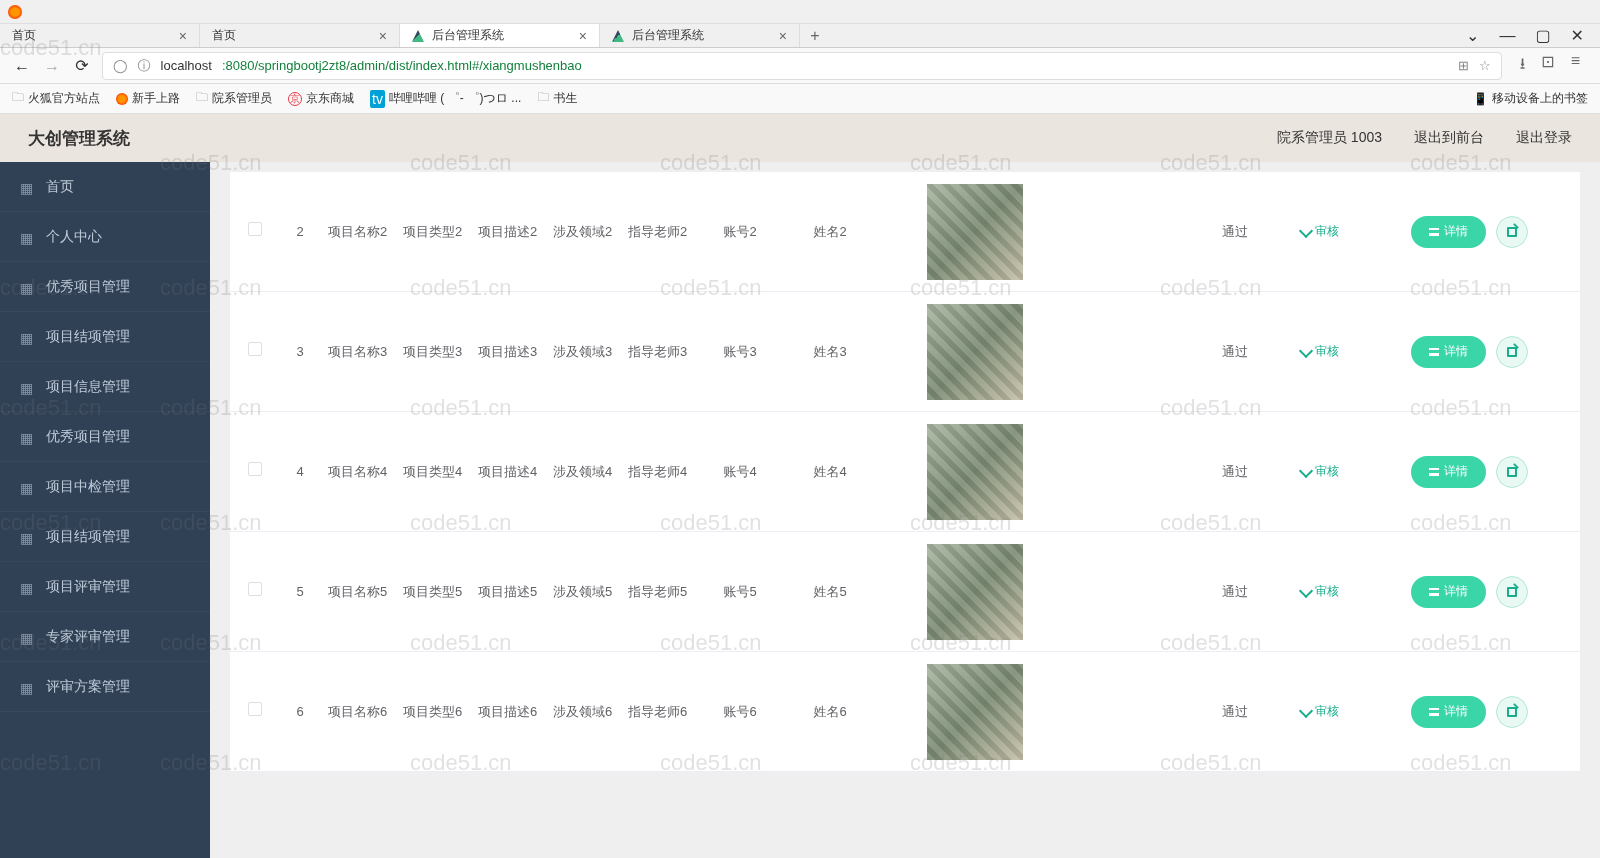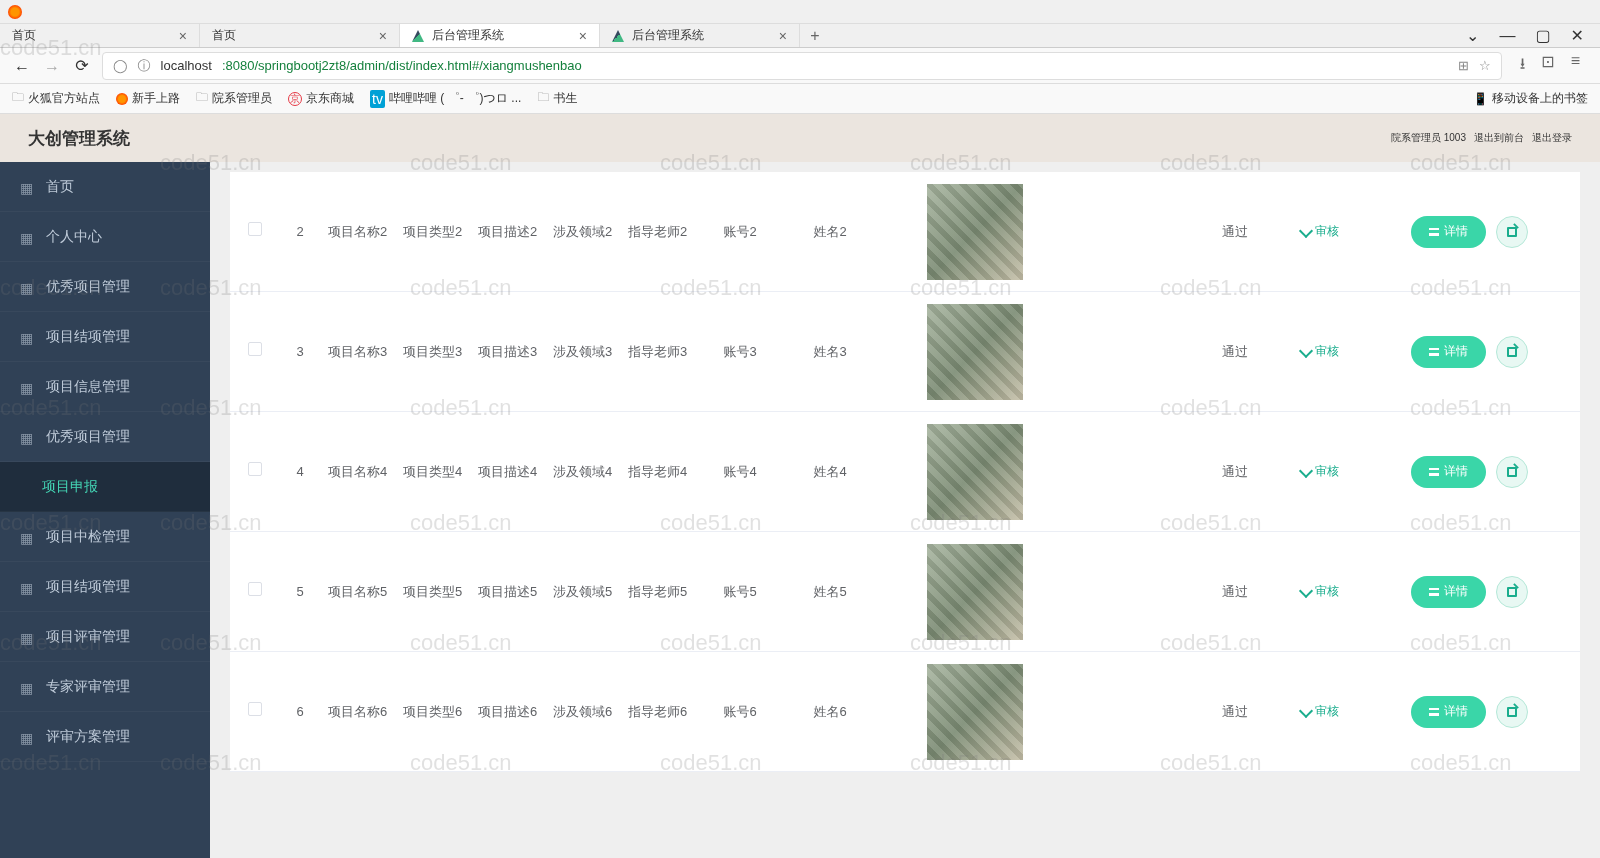--- a/index.html
+++ b/index.html
@@ -30,21 +30,21 @@
 .bm-folder { color: #888; }
 .bm-ff { width: 12px; height: 12px; border-radius: 50%; background: radial-gradient(circle, #ff9500 40%, #ff4500 70%); }
 .bm-jd { color: #e63946; font-size: 10px; border: 1px solid #e63946; border-radius: 50%; width: 14px; height: 14px; display: inline-flex; align-items: center; justify-content: center; }
 .bm-bili { background: #00a1d6; color: #fff; font-size: 14px; padding: 1px 2px; border-radius: 2px; text-align: center; }
 .bm-right { margin-left: auto; display: flex; align-items: center; gap: 4px; }
 
 
 .app-wrap { display: flex; flex-direction: column; height: calc(858px - 24px - 24px - 36px - 30px); }
 .app-header { height: 48px; background: #ebe5df; display: flex; align-items: center; padding: 0 28px; }
 .app-title { font-size: 17px; font-weight: 600; color: #333; }
-.header-right { margin-left: auto; display: flex; gap: 8px; font-size: 10px; color: #333; }
+.header-right { margin-left: auto; display: flex; gap: 32px; font-size: 14px; color: #333; }
 
 .app-body { flex: 1; display: flex; overflow: hidden; }
 .sidebar { width: 210px; background: #304156; color: #bfcbd9; overflow-y: auto; }
 .side-item { height: 50px; display: flex; align-items: center; padding: 0 20px; gap: 12px; font-size: 14px; cursor: pointer; border-bottom: 1px solid rgba(255,255,255,0.04); }
 .side-item.sub { padding-left: 42px; background: #1f2d3d; }
 .side-item.active { color: #44d7b6; }
 .side-icon { width: 14px; height: 14px; opacity: 0.6; display: inline-block; }
 
 .content { flex: 1; background: #efefef; overflow: auto; padding: 10px 20px; }
 .table-area { background: #fff; }
@@ -192,23 +192,20 @@
           <span class="side-icon">▦</span>
           <span>项目结项管理</span>
         </div>
         <div class="side-item">
           <span class="side-icon">▦</span>
           <span>项目信息管理</span>
         </div>
         <div class="side-item">
           <span class="side-icon">▦</span>
           <span>优秀项目管理</span>
-        </div>
-        <div class="side-item sub active">
-          <span>项目申报</span>
         </div>
         <div class="side-item">
           <span class="side-icon">▦</span>
           <span>项目中检管理</span>
         </div>
         <div class="side-item">
           <span class="side-icon">▦</span>
           <span>项目结项管理</span>
         </div>
         <div class="side-item">

